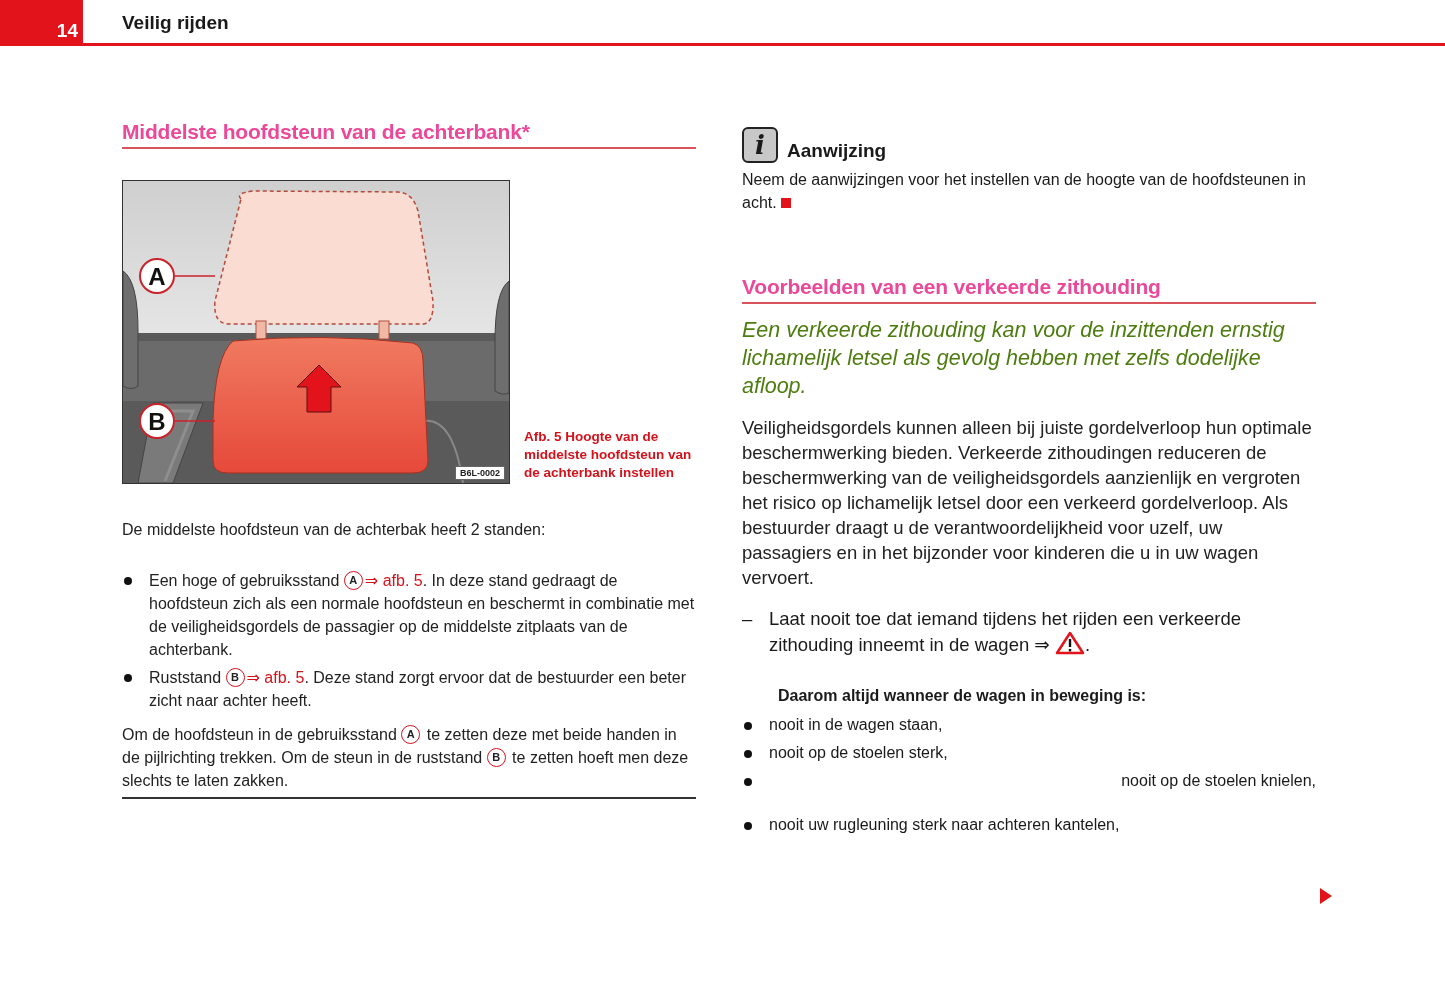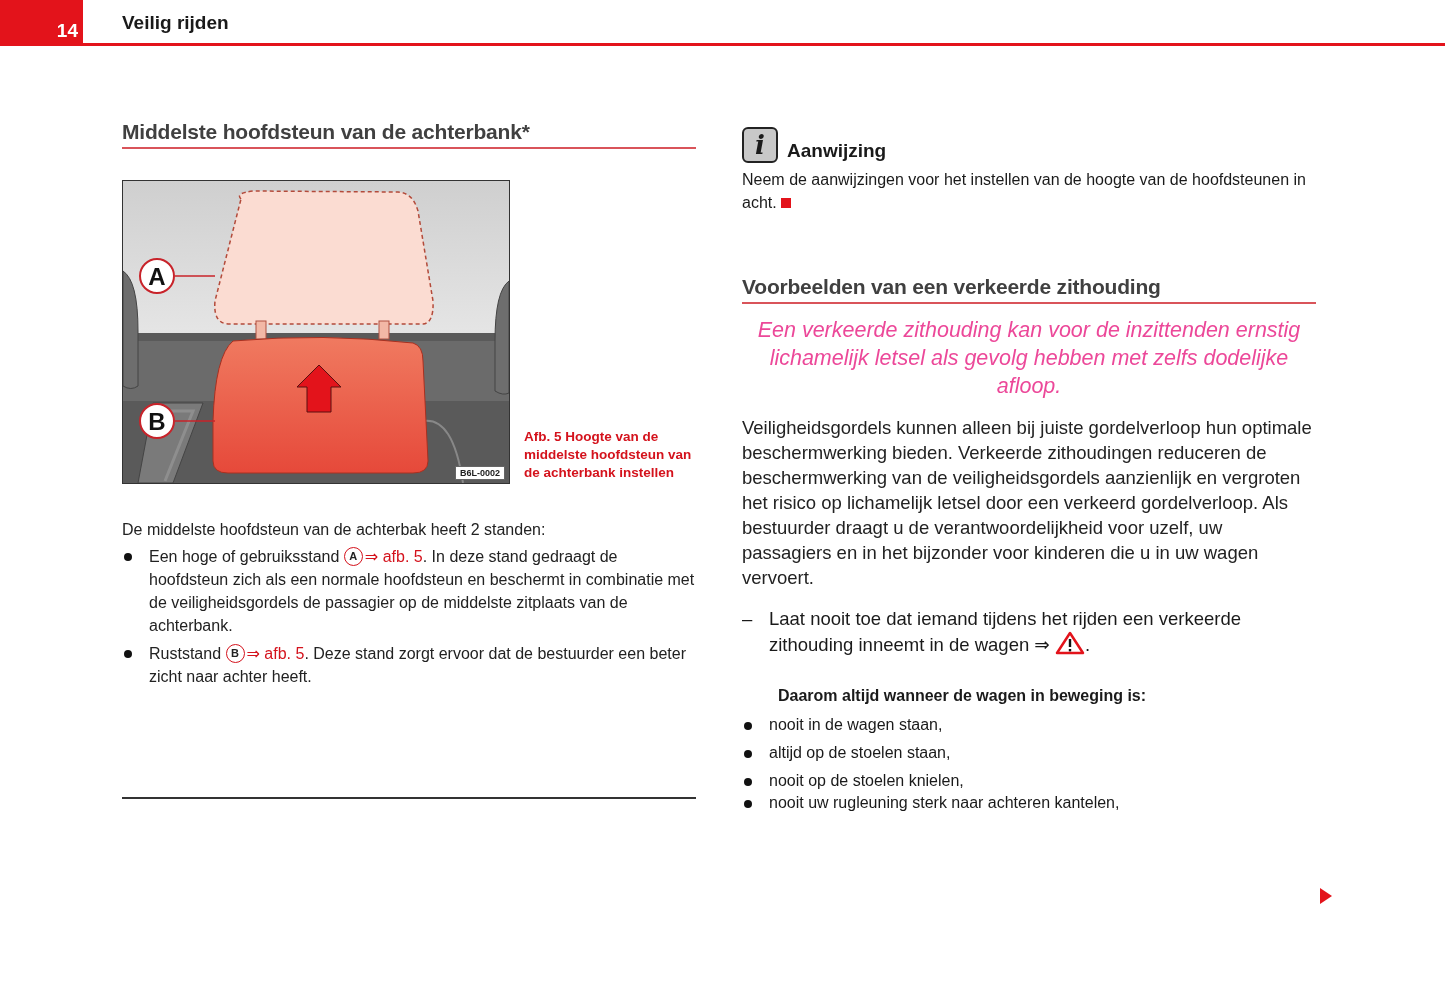--- a/index.html
+++ b/index.html
@@ -7,21 +7,21 @@
          font-family:"Liberation Sans", "DejaVu Sans", sans-serif; color:#1a1a1a; }
   .page-tab { position:absolute; left:0; top:0; width:83px; height:46px; background:#e3131b; }
   .page-num { position:absolute; left:0; top:20px; width:78px; text-align:right; color:#fff;
               font-weight:bold; font-size:19px; }
   .header-rule { position:absolute; left:83px; top:43px; width:1362px; height:3px; background:#e3131b; }
   .header-title { position:absolute; left:122px; top:12px; font-weight:bold; font-size:19px; color:#1a1a1a; }
 
   .col-left { position:absolute; left:122px; width:574px; }
   .col-right { position:absolute; left:742px; width:574px; }
 
-  .section-title { color:#404040; font-weight:bold; font-size:21px; padding-bottom:3px;
+  .section-title { color:#ec4899; font-weight:bold; font-size:21px; padding-bottom:3px;
                    border-bottom:2px solid #d9545a; letter-spacing:-0.2px; }
 
   .figure { position:absolute; left:122px; top:180px; width:386px; height:302px; border:1px solid #333; overflow:hidden; background:#d9d9d9; }
   .fig-code { position:absolute; right:4px; bottom:3px; background:#fff; border:1px solid #666;
               font-size:9px; font-weight:bold; padding:1px 4px; color:#222; }
   .caption { position:absolute; left:524px; top:428px; width:180px; color:#d4121c; font-weight:bold;
              font-size:13.5px; line-height:18px; }
 
   .body-text { font-size:16px; line-height:23px; color:#222; }
   .bullet { position:relative; padding-left:27px; }
@@ -34,21 +34,21 @@
   .attn-head { background:#e8e8e8; height:46px; border-bottom:1px solid #555; position:relative; }
   .attn-title { position:absolute; left:53px; top:13px; font-weight:bold; font-size:19px; }
   .attn-body { font-weight:bold; font-size:16px; line-height:23px; padding:1px 5px 1px 5px; }
 
   .note-icon { position:absolute; left:742px; top:127px; width:32px; height:32px; border:2px solid #222; border-radius:6px;
                background:#c8c8c8; text-align:center; font-family:"DejaVu Serif", serif; font-style:italic; font-weight:bold; font-size:26px; line-height:32px; }
   .note-title { position:absolute; left:787px; top:140px; font-weight:bold; font-size:19px; }
   .note-text { position:absolute; left:742px; top:168px; width:580px; font-size:16px; line-height:23px; }
   .end-square { display:inline-block; width:10px; height:10px; background:#e3131b; margin-left:4px; vertical-align:0; }
 
-  .italic-lead { font-style:italic; font-size:21.5px; line-height:28px; color:#ec4899;text-align:center; }
+  .italic-lead { font-style:italic; font-size:21.5px; line-height:28px; color:#4d7c0f; }
   .dash-item { position:relative; padding-left:27px; font-size:18.5px; line-height:25px; }
   .dash-item::before { content:"–"; position:absolute; left:0; top:0; }
   .small-text { font-size:16px; line-height:22.5px; }
   .next-arrow { position:absolute; left:1320px; top:888px; width:0; height:0; border-top:8px solid transparent; border-bottom:8px solid transparent; border-left:12px solid #e3131b; }
 </style>
 </head>
 <body>
 
 <div class="page-tab"></div>
 <div class="page-num">14</div>
@@ -94,32 +94,37 @@
     <circle cx="34" cy="95" r="17" fill="#fff" stroke="#c8232a" stroke-width="2"></circle>
     <circle cx="34" cy="240" r="17" fill="#fff" stroke="#c8232a" stroke-width="2"></circle>
     <text x="34" y="104" text-anchor="middle" font-family="Liberation Sans, sans-serif" font-weight="bold" font-size="24" fill="#111">A</text>
     <text x="34" y="249" text-anchor="middle" font-family="Liberation Sans, sans-serif" font-weight="bold" font-size="24" fill="#111">B</text>
   </svg>
   <div class="fig-code">B6L-0002</div>
 </div>
 <div class="caption">Afb. 5   Hoogte van de middelste hoofdsteun van de achterbank instellen</div>
 
 <div class="col-left body-text" style="top:518px;">
-  <div style="margin-bottom:4px;">De middelste hoofdsteun van de achterbak heeft 2 standen:</div>
+  <div style="margin-bottom:28px;">De middelste hoofdsteun van de achterbak heeft 2 standen:</div>
 
   <div class="bullet" style="margin-bottom:5px;">
     <span>Een hoge of gebruiksstand</span>
     <span class="circ">A</span><span class="red">⇒ afb. 5</span><span>. In deze stand gedraagt de hoofdsteun zich als een normale hoofdsteun en beschermt in combinatie met de veiligheidsgordels de passagier op de middelste zitplaats van de achterbank.</span>
   </div>
 
   <div class="bullet" style="margin-bottom:11px;">
     <span>Ruststand</span>
     <span class="circ">B</span><span class="red">⇒ afb. 5</span><span>. Deze stand zorgt ervoor dat de bestuurder een beter zicht naar achter heeft.</span>
   </div>
 
+  <div>
+    <span>Om de hoofdsteun in de gebruiksstand</span>
+    <span class="circ">A</span><span> te zetten deze met beide handen in de pijlrichting trekken. Om de steun in de ruststand</span>
+    <span class="circ">B</span><span> te zetten hoeft men deze slechts te laten zakken.</span>
+  </div>
 </div>
 
 <div class="attn">
 </div>
 
 <div class="note-icon">i</div>
 <div class="note-title">Aanwijzing</div>
 <div class="note-text">
   <span>Neem de aanwijzingen voor het instellen van de hoogte van de hoofdsteunen in acht.</span><span class="end-square"></span>
 </div>
@@ -134,18 +139,18 @@
   <div class="dash-item" style="margin-bottom:28px;">
     <span>Laat nooit toe dat iemand tijdens het rijden een verkeerde zithouding inneemt in de wagen ⇒</span>
     <svg width="30" height="24" viewBox="0 0 30 24" style="vertical-align:-4px;">
       <path d="M15 2 L28 22 L2 22 Z" fill="#fff" stroke="#e3131b" stroke-width="2.5" stroke-linejoin="round"></path>
       <rect x="13.8" y="8" width="2.4" height="8" fill="#111"></rect>
       <rect x="13.8" y="18" width="2.4" height="2.4" fill="#111"></rect>
     </svg><span>.</span>
   </div>
   <div class="small-text" style="font-weight:bold; margin-bottom:6px;margin-left:36px;">Daarom altijd wanneer de wagen in beweging is:</div>
   <div class="small-text bullet" style="margin-bottom:5.5px;">nooit in de wagen staan,</div>
-  <div class="small-text bullet" style="margin-bottom:5.5px;">altijd op de stoelen staan,</div>
-  <div class="small-text bullet" style="margin-bottom:0;">nooit op de stoelen knielen,</div>
+  <div class="small-text bullet" style="margin-bottom:5.5px;">nooit op de stoelen sterk,</div>
+  <div class="small-text bullet" style="margin-bottom:22px;text-align:right;">nooit op de stoelen knielen,</div>
   <div class="small-text bullet">nooit uw rugleuning sterk naar achteren kantelen,</div>
 </div>
 
 <div class="next-arrow"></div>
 
 </body></html>

